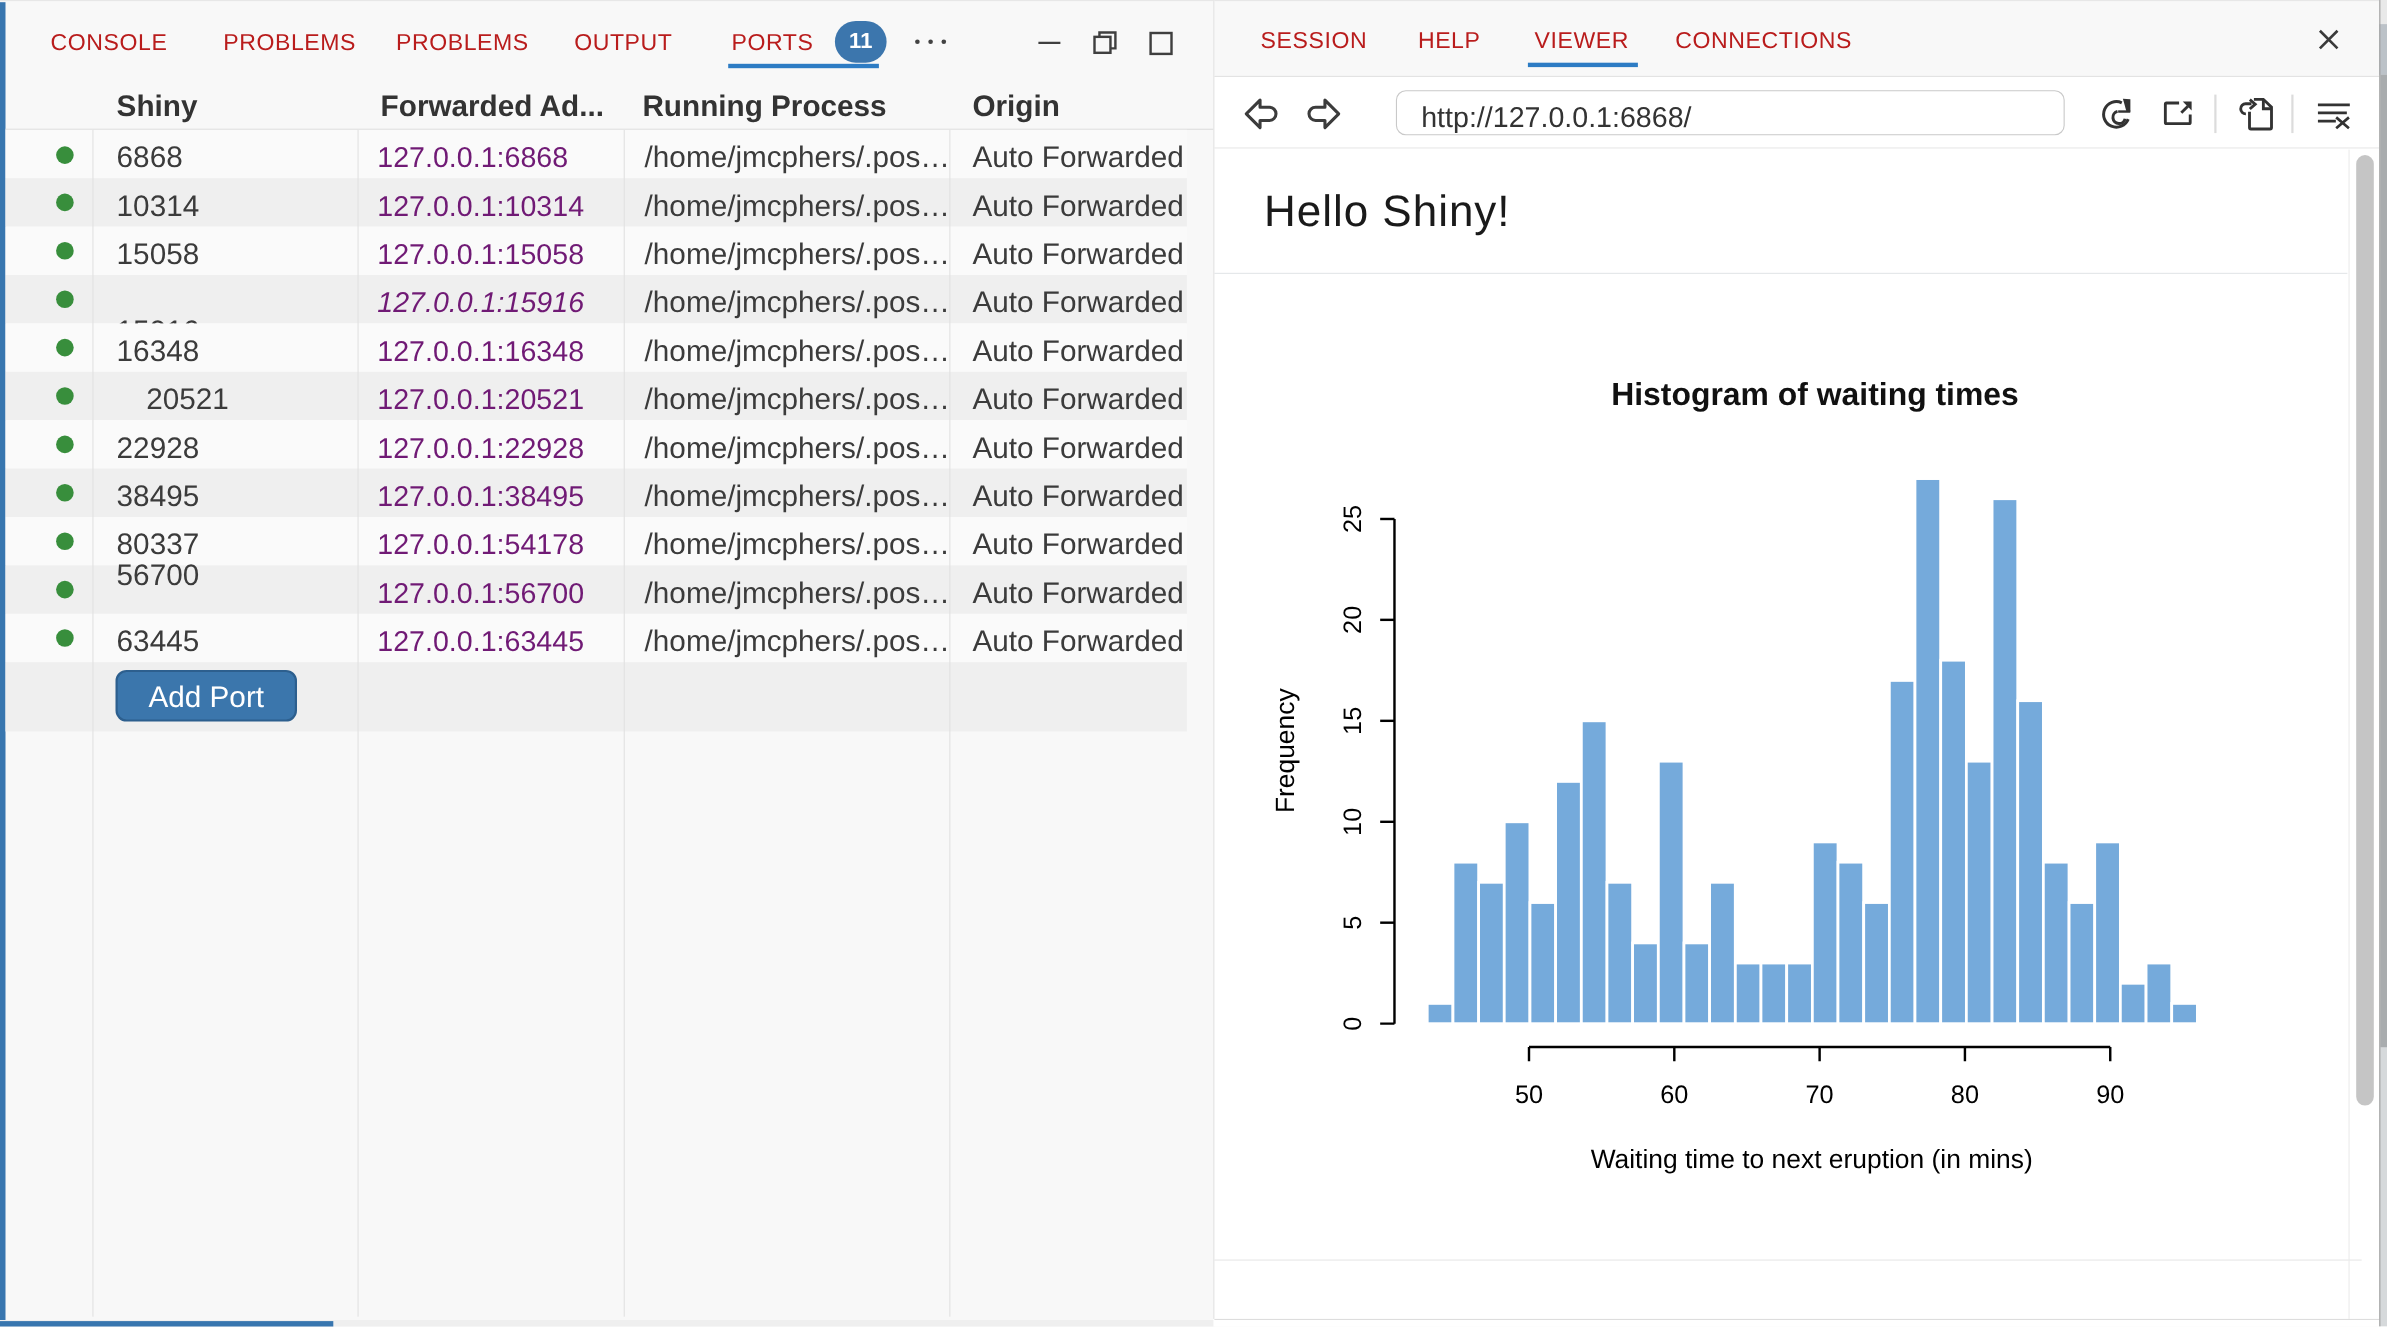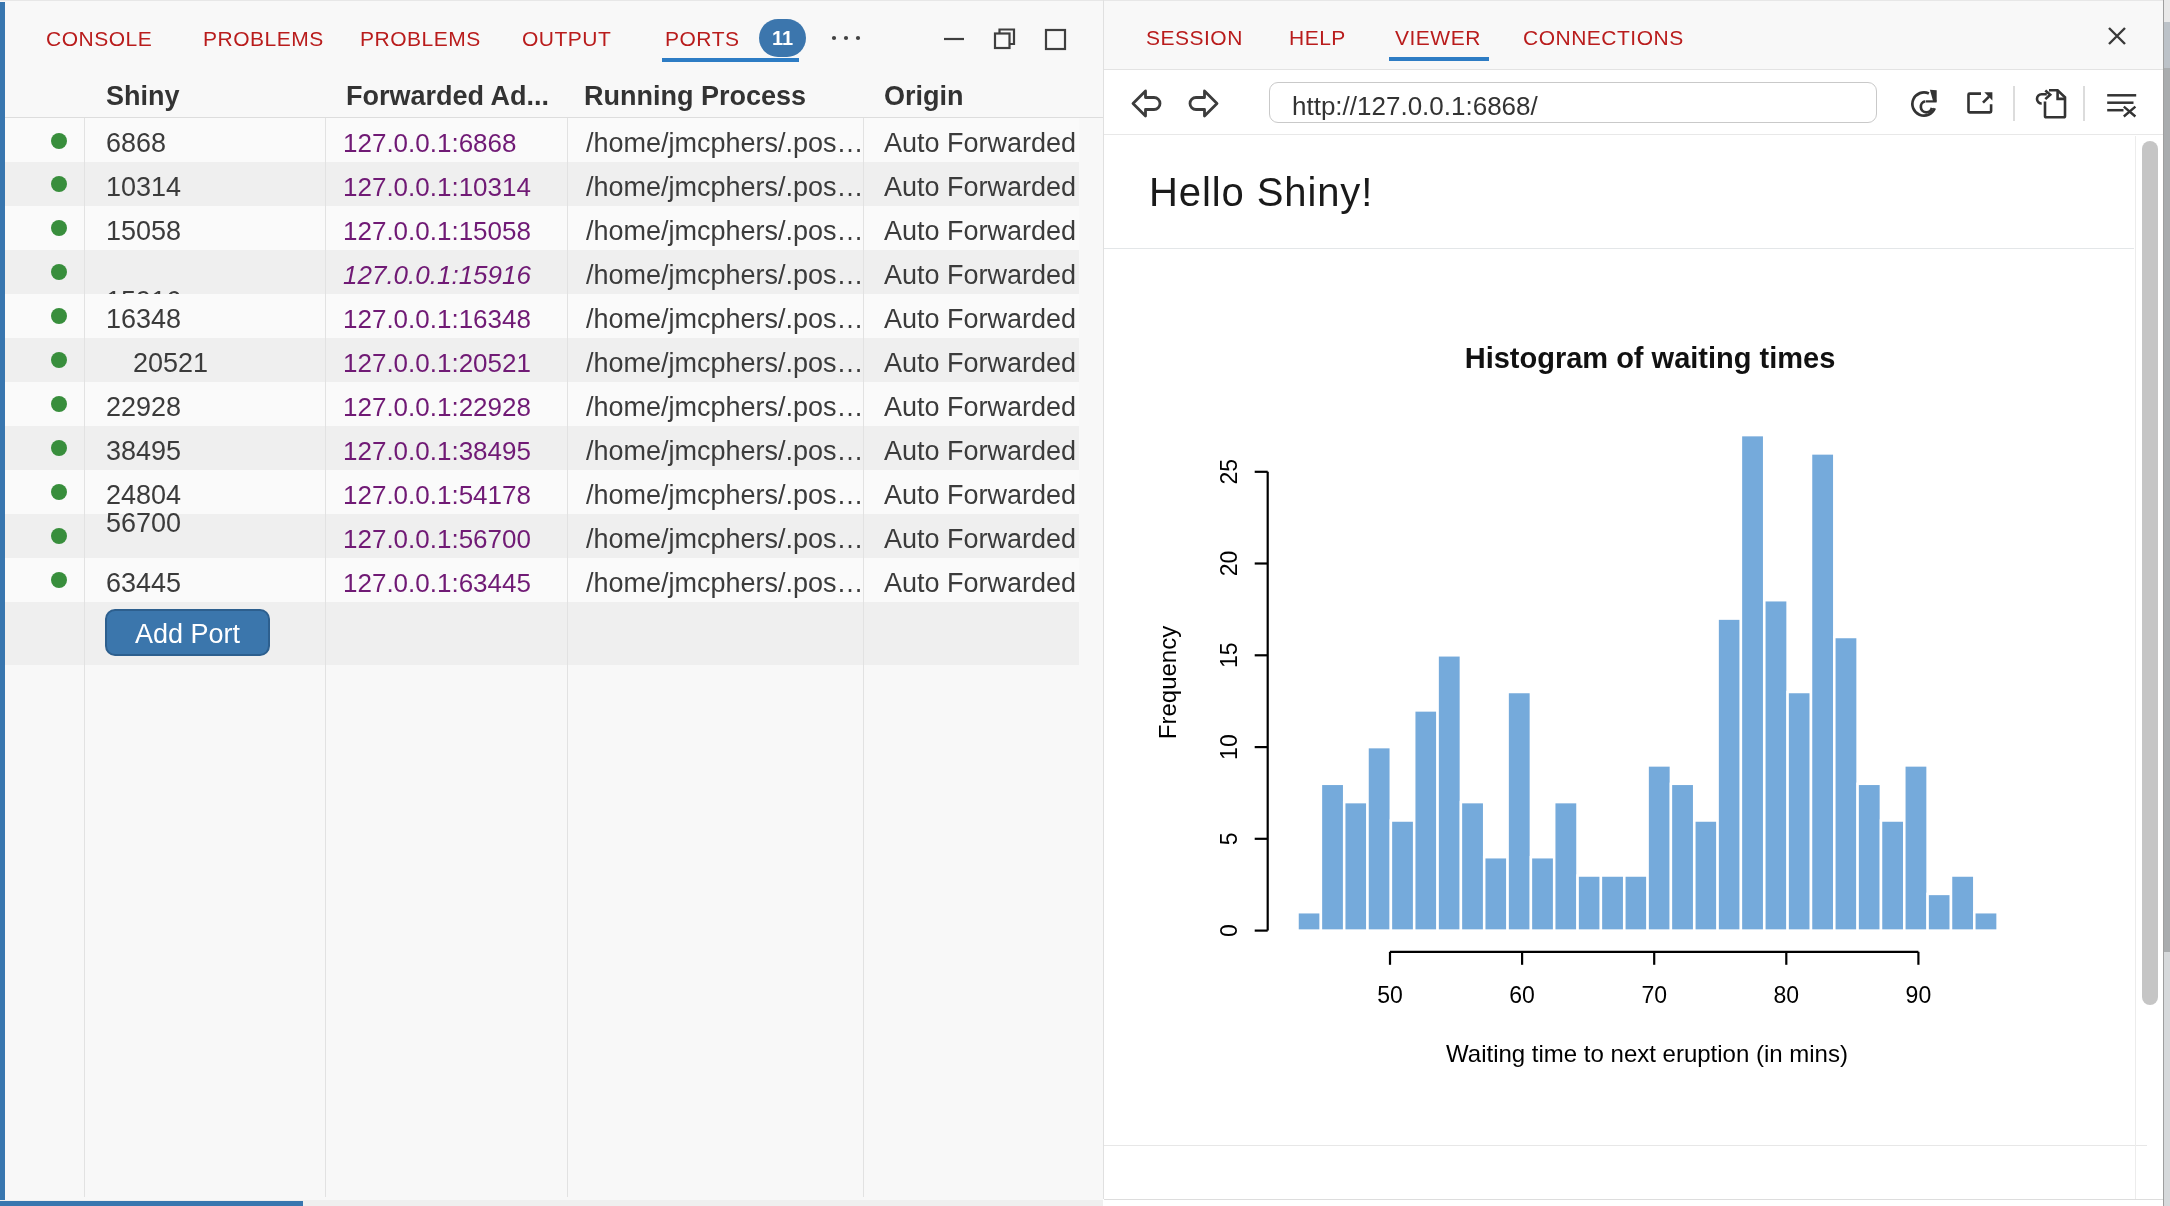--- a/index.html
+++ b/index.html
@@ -99,21 +99,21 @@
 <div class="abs cell" style="left:586px;top:274px;">/home/jmcphers/.pos…</div>
 <div class="abs cell" style="left:884px;top:274px;">Auto Forwarded</div>
 <div class="abs" style="left:5px;top:308px;width:1074px;height:44px;background:#efefef;"></div>
 <div class="abs dot" style="left:51px;top:322px;"></div>
 <div class="abs cell" style="left:106px;top:318px;">38495</div>
 <div class="abs link" style="left:343px;top:318px;">127.0.0.1:38495</div>
 <div class="abs cell" style="left:586px;top:318px;">/home/jmcphers/.pos…</div>
 <div class="abs cell" style="left:884px;top:318px;">Auto Forwarded</div>
 <div class="abs" style="left:5px;top:352px;width:1074px;height:44px;background:#fafafa;"></div>
 <div class="abs dot" style="left:51px;top:366px;"></div>
-<div class="abs cell" style="left:106px;top:362px;">24804</div>
+<div class="abs cell" style="left:106px;top:362px;">80337</div>
 <div class="abs link" style="left:343px;top:362px;">127.0.0.1:54178</div>
 <div class="abs cell" style="left:586px;top:362px;">/home/jmcphers/.pos…</div>
 <div class="abs cell" style="left:884px;top:362px;">Auto Forwarded</div>
 <div class="abs" style="left:5px;top:396px;width:1074px;height:44px;background:#efefef;"></div>
 <div class="abs dot" style="left:51px;top:410px;"></div>
 <div class="abs cell" style="left:106px;top:390px;">56700</div>
 <div class="abs link" style="left:343px;top:406px;">127.0.0.1:56700</div>
 <div class="abs cell" style="left:586px;top:406px;">/home/jmcphers/.pos…</div>
 <div class="abs cell" style="left:884px;top:406px;">Auto Forwarded</div>
 <div class="abs" style="left:5px;top:440px;width:1074px;height:44px;background:#fafafa;"></div>

